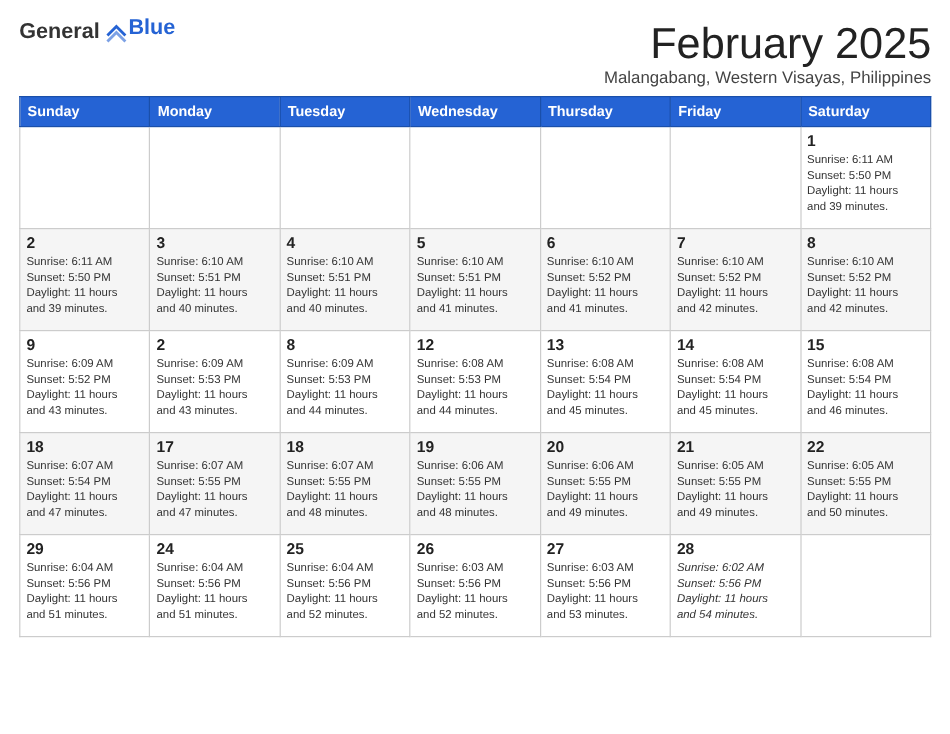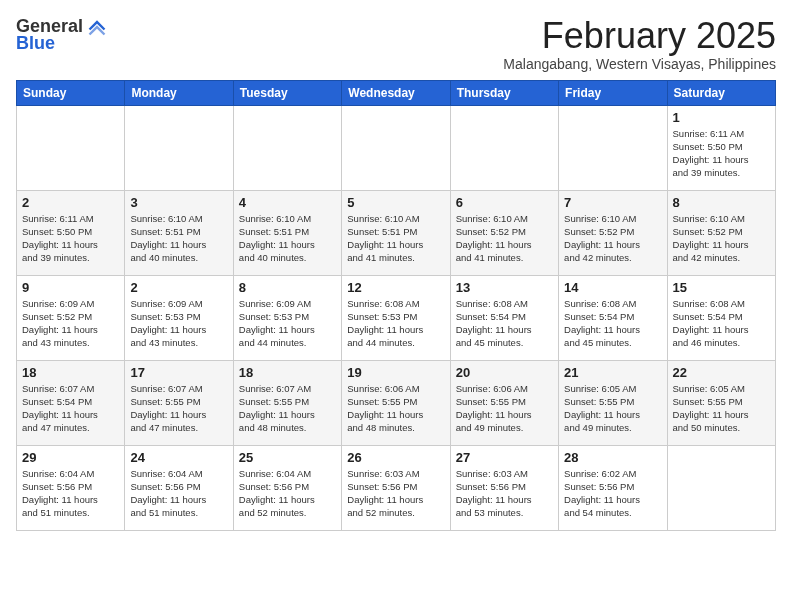--- a/index.html
+++ b/index.html
@@ -11,21 +11,21 @@
       padding: 16px;
     }
     .header {
       display: flex;
       justify-content: space-between;
       align-items: flex-start;
       margin-bottom: 8px;
     }
     .logo {
       display: flex;
-      flex-direction: column;
+      flex-direction: row;
       align-items: flex-start;
     }
     .logo-text {
       display: flex;
       align-items: center;
       gap: 2px;
     }
     .logo-general {
       font-size: 18px;
       font-weight: bold;
@@ -329,21 +329,21 @@
         </td>
         <td>
           <div class="day-number">27</div>
           <div class="day-info" style="white-space: pre-line;">Sunrise: 6:03 AM
 Sunset: 5:56 PM
 Daylight: 11 hours
 and 53 minutes.</div>
         </td>
         <td>
           <div class="day-number">28</div>
-          <div class="day-info" style="white-space: pre-line;">Sunrise: 6:02 AM
+          <div class="day-info" style="white-space: pre-line; font-style: italic;">Sunrise: 6:02 AM
 Sunset: 5:56 PM
 Daylight: 11 hours
 and 54 minutes.</div>
         </td>
         <td class="empty-cell"></td>
       </tr>
     </tbody>
 </table>
 
 </body></html>

